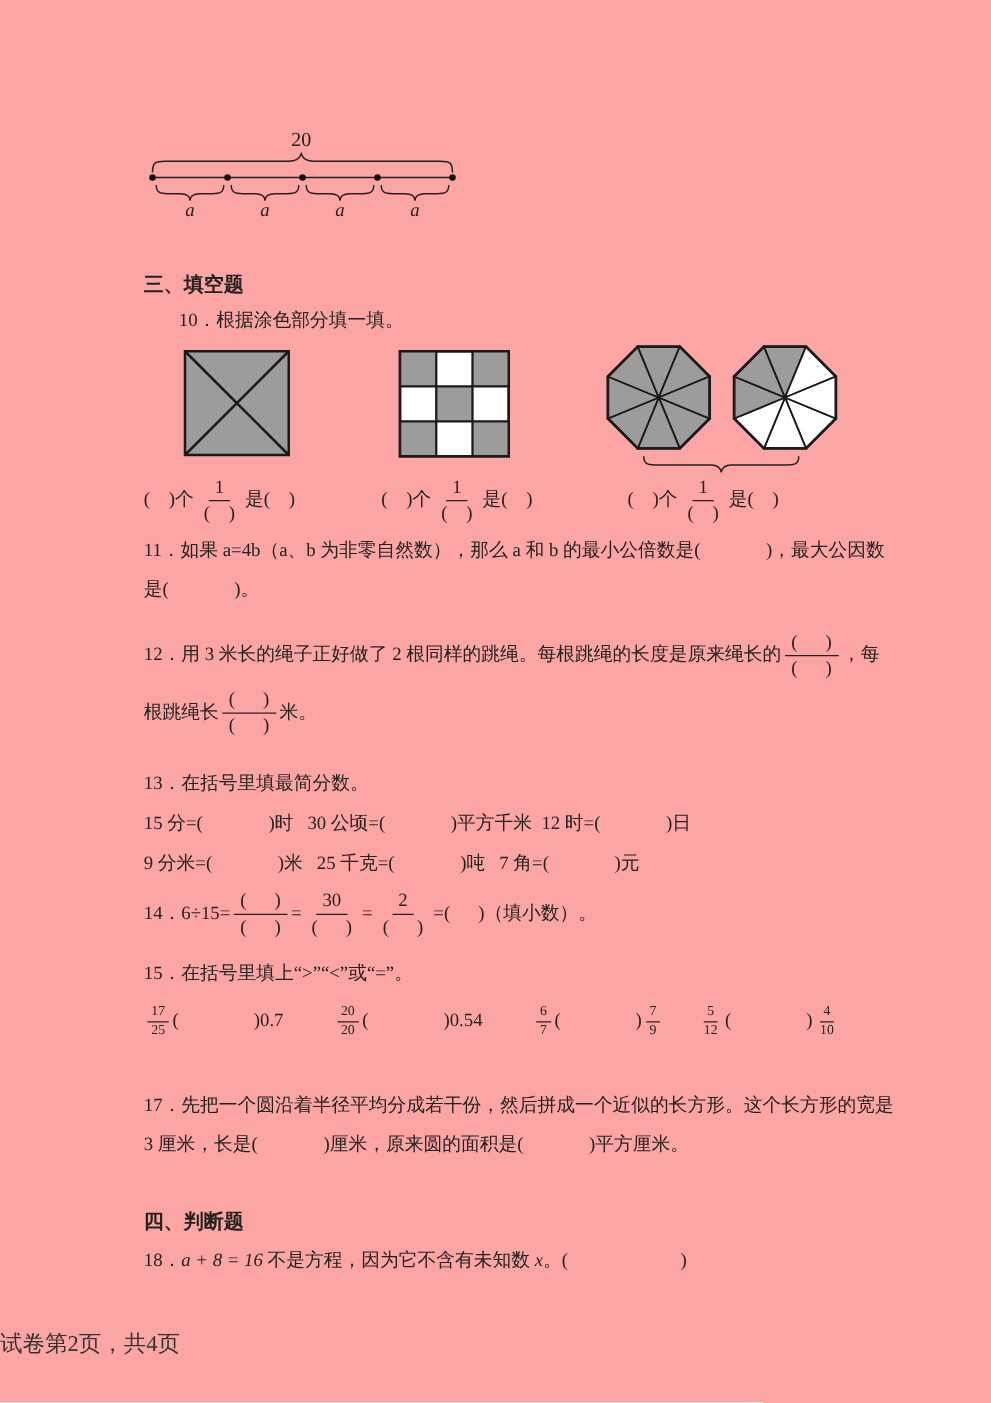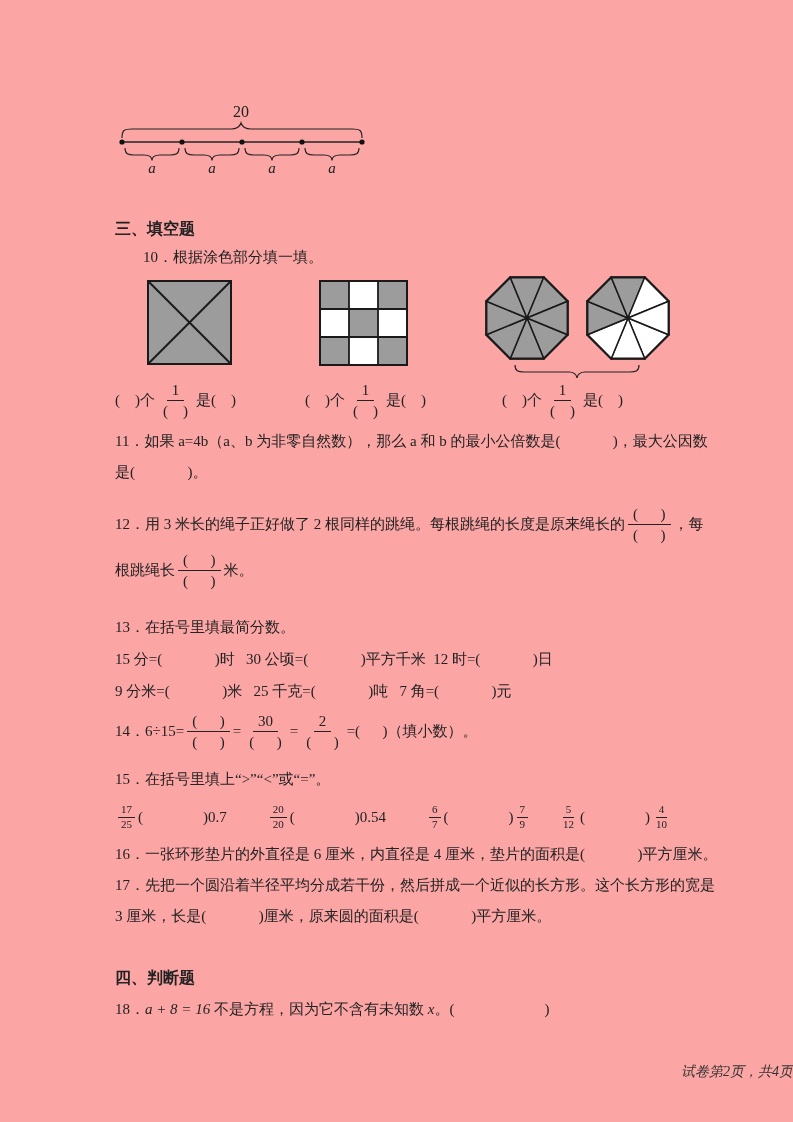--- a/index.html
+++ b/index.html
@@ -12,21 +12,21 @@
   .t { position:absolute; white-space:pre; line-height:1.35; }
   .row { display:flex; align-items:center; }
   .bold { font-weight:bold; font-size:16px; }
   .ital { font-style:italic;text-align:right; }
   .fr { display:inline-flex; flex-direction:column; align-items:center; text-align:center; margin:0 3px; line-height:1.2; }
   .fr .n { display:block; border-bottom:1.4px solid #222; padding:0 5px 1px; }
   .fr .d { display:block; padding:1px 5px 0; }
   .f15 .n, .f15 .d { font-size:11px; padding:0 3px; }
   .gap26 { display:inline-block; width:26px; }
   .gap40 { display:inline-block; width:40px; }
-  .footer { position:absolute; left:0; right:0; text-align:right; font-size:14px; color:#333;font-style:italic; }
+  .footer { position:absolute; left:0; right:0; text-align:left; font-size:18px; color:#333; }
   svg text { font-family:"Liberation Serif","DejaVu Serif",serif; }
 </style>
 </head>
 <body>
 
 <div class="page">
 
   <svg class="t" style="left:110px; top:96px;" width="270" height="80" viewBox="0 0 270 80">
     <text x="131" y="21" font-size="16" text-anchor="middle" fill="#222">20</text>
     <path d="M 12,42 C 12,34 14,33 22,33 L 121,33 Q 129,33 131,27 Q 133,33 141,33 L 242,33 C 250,33 252,34 252,42" fill="none" stroke="#222" stroke-width="1.2"></path>
@@ -154,21 +154,20 @@
     <span class="gap40"></span>
     <span class="fr f15"><span class="n">6</span><span class="d">7</span></span>
     <span>(&nbsp;&nbsp;&nbsp;&nbsp;&nbsp;&nbsp;&nbsp;&nbsp;&nbsp;&nbsp;&nbsp;&nbsp;&nbsp;&nbsp;&nbsp;&nbsp;)</span>
     <span class="fr f15"><span class="n">7</span><span class="d">9</span></span>
     <span class="gap26"></span>
     <span class="fr f15"><span class="n">5</span><span class="d">12</span></span>
     <span>(&nbsp;&nbsp;&nbsp;&nbsp;&nbsp;&nbsp;&nbsp;&nbsp;&nbsp;&nbsp;&nbsp;&nbsp;&nbsp;&nbsp;&nbsp;&nbsp;)</span>
     <span class="fr f15"><span class="n">4</span><span class="d">10</span></span>
   </div>
 
-  <div class="t" style="left:115px; top:844px;">16．一张环形垫片的外直径是 6 厘米，内直径是 4 厘米，垫片的面积是(&nbsp;&nbsp;&nbsp;&nbsp;&nbsp;&nbsp;&nbsp;&nbsp;&nbsp;&nbsp;&nbsp;&nbsp;&nbsp;&nbsp;)平方厘米。</div>
 
   <div class="t" style="left:115px; top:875px;">17．先把一个圆沿着半径平均分成若干份，然后拼成一个近似的长方形。这个长方形的宽是</div>
   <div class="t" style="left:115px; top:906px;">3 厘米，长是(&nbsp;&nbsp;&nbsp;&nbsp;&nbsp;&nbsp;&nbsp;&nbsp;&nbsp;&nbsp;&nbsp;&nbsp;&nbsp;&nbsp;)厘米，原来圆的面积是(&nbsp;&nbsp;&nbsp;&nbsp;&nbsp;&nbsp;&nbsp;&nbsp;&nbsp;&nbsp;&nbsp;&nbsp;&nbsp;&nbsp;)平方厘米。</div>
 
   <div class="t bold" style="left:115px; top:967px;">四、判断题</div>
 
   <div class="t row" style="left:115px; top:999px;">
     <span>18．</span>
     <span class="ital">a + 8 = 16</span>
     <span> 不是方程，因为它不含有未知数 </span>

